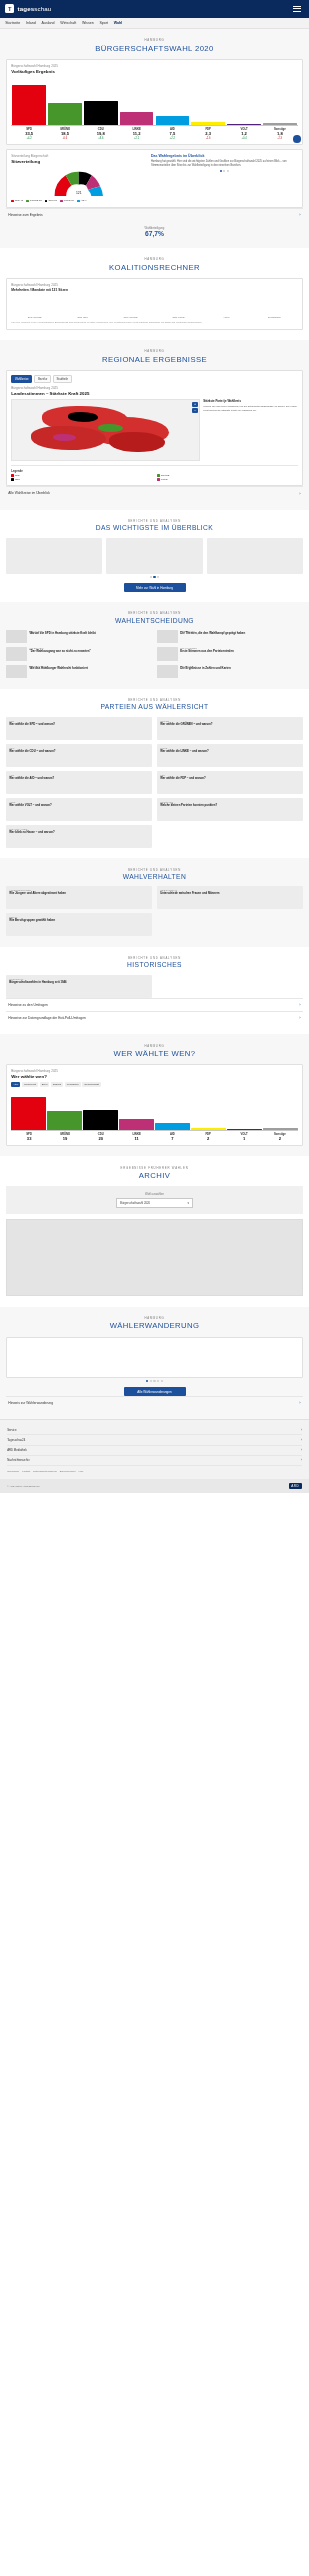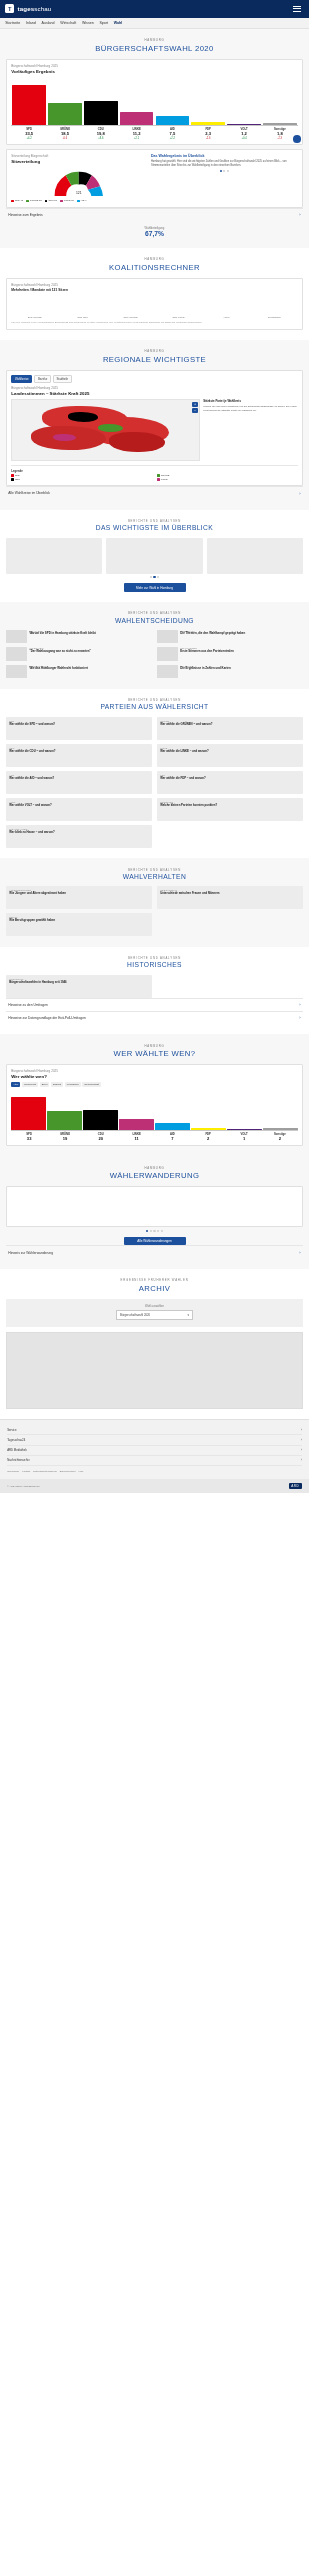--- a/index.html
+++ b/index.html
@@ -400,21 +400,21 @@
           <span>SPD-LINKE</span>
           <span>Ampel</span>
           <span>Deutschland</span>
         </div>
       <div class="coal-note">Für eine Mehrheit in der Hamburgischen Bürgerschaft sind mindestens 61 Sitze erforderlich. Der Koalitionsrechner zeigt mögliche Bündnisse auf Basis des vorläufigen Ergebnisses.</div>
     </div>
   </div>
 
   <div class="section alt">
     <div class="kicker">HAMBURG</div>
-    <div class="sec-title">REGIONALE WICHTIGSTE</div>
+    <div class="sec-title">REGIONALE ERGEBNISSE</div>
     <div class="card">
       <div class="tabs-mini">
         <div class="tab-mini on">Wahlkreise</div>
         <div class="tab-mini">Bezirke</div>
         <div class="tab-mini">Stadtteile</div>
       </div>
       <div class="card-head">Bürgerschaftswahl Hamburg 2025</div>
       <div class="card-title">Landesstimmen – Stärkste Kraft 2025</div>
       <div class="maparea">
         <div class="mapcanvas">
@@ -681,51 +681,51 @@
           </div>
           <div class="axis-cell">
             <div class="party-name">Sonstige</div>
             <div class="party-val">2</div>
           </div>
         </div>
     </div>
   </div>
 
 
+  <div class="section">
+    <div class="kicker">ERGEBNISSE FRÜHERER WAHLEN</div>
+    <div class="sec-title">ARCHIV</div>
+    <div class="archive-box">
+      <div style="text-align:center;font-size:2.6px;color:#777;margin-bottom:2.1px">Wahl auswählen</div>
+      <div class="select">
+        <span>Bürgerschaftswahl 2020</span>
+        <span>▾</span>
+      </div>
+    </div>
+    <div class="bigblock" style="margin-left:0;margin-right:0"></div>
+  </div>
+
   <div class="section alt">
     <div class="kicker">HAMBURG</div>
     <div class="sec-title">WÄHLERWANDERUNG</div>
     <div class="card" style="height:41px"></div>
     <div class="pager">
       <div class="dot on"></div>
       <div class="dot"></div>
       <div class="dot"></div>
       <div class="dot"></div>
       <div class="dot"></div>
     </div>
     <div class="cta">Alle Wählerwanderungen</div>
     <div class="row-link">
       <span>Hinweis zur Wählerwanderung</span>
       <span class="chev">›</span>
     </div>
   </div>
 
-  <div class="section">
-    <div class="kicker">ERGEBNISSE FRÜHERER WAHLEN</div>
-    <div class="sec-title">ARCHIV</div>
-    <div class="archive-box">
-      <div style="text-align:center;font-size:2.6px;color:#777;margin-bottom:2.1px">Wahl auswählen</div>
-      <div class="select">
-        <span>Bürgerschaftswahl 2020</span>
-        <span>▾</span>
-      </div>
-    </div>
-    <div class="bigblock" style="margin-left:0;margin-right:0"></div>
-  </div>
-
   <div class="footer">
     <div class="flink">
         <span>Service</span>
         <span class="chev">›</span>
       </div>
     <div class="flink">
         <span>Tagesschau24</span>
         <span class="chev">›</span>
       </div>
     <div class="flink">

